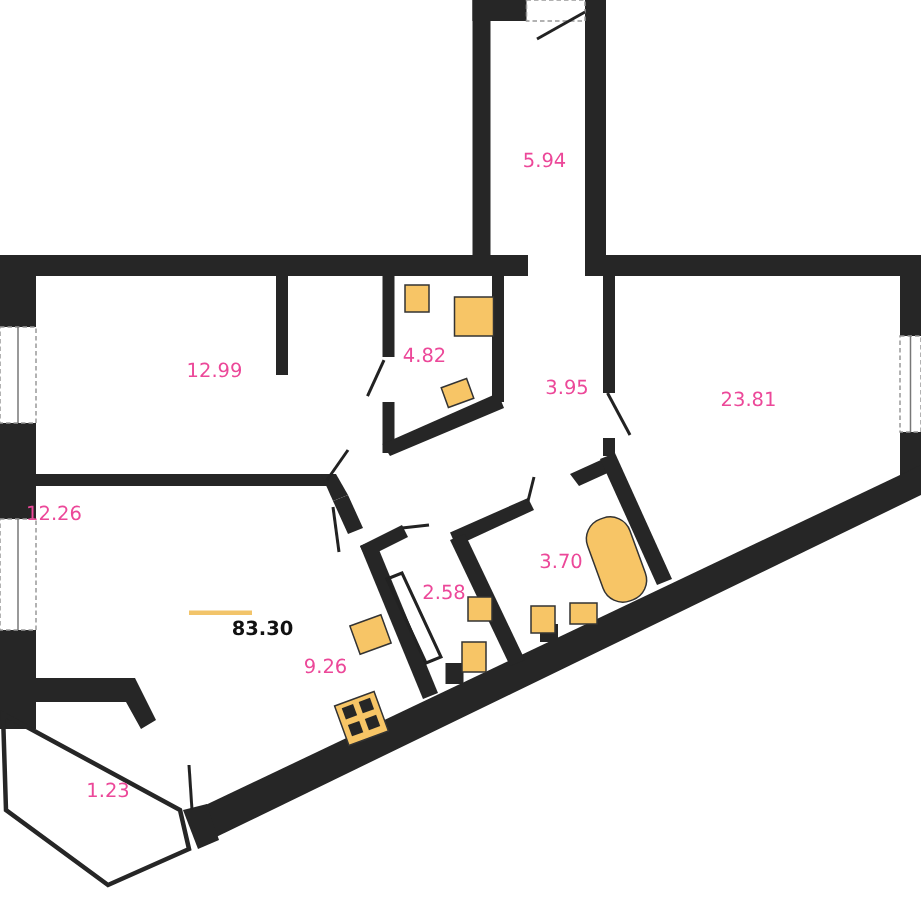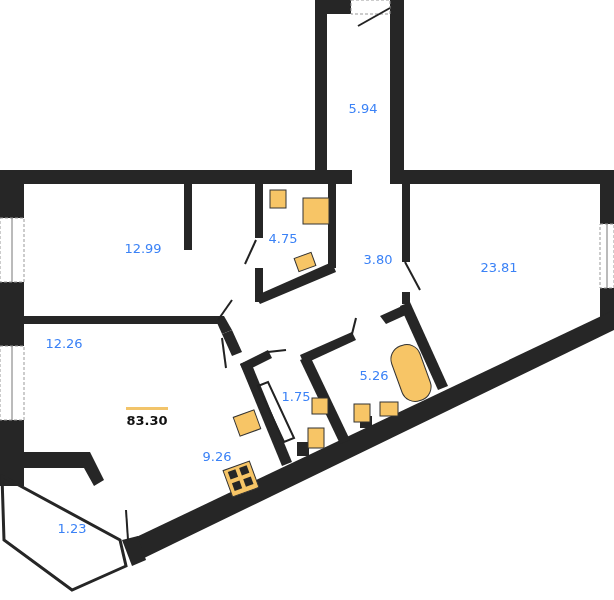--- a/index.html
+++ b/index.html
@@ -1,19 +1,19 @@
 <!DOCTYPE html>
 <html><head>
 <meta charset="utf-8">
 <style>
   html, body { margin: 0; padding: 0; background: #ffffff; }
   body { width: 614px; height: 600px; position: relative; overflow: hidden; font-family: "DejaVu Sans", sans-serif; }
   svg { position: absolute; left: 0; top: 0; }
-  .lbl { position: absolute; font-size: 13px; color: #3b82f6; white-space: nowrap; transform: translate(-50%, -50%); }
-  .total { position: absolute; font-size: 13px; font-weight: bold; color: #111; transform: translate(-50%, -50%); }
+  .lbl { position: absolute; font-size: 13px; color: #ec4899; white-space: nowrap; transform: translate(-50%, -50%); }
+  .total { position: absolute; font-size: 13px; font-weight: bold; color: #111; transform: translate(-50%, -50%); margin-left: 28px; }
   .total-bar { position: absolute; height: 3px; background: #f2c46a; }
 </style>
 </head>
 <body>
 
 <svg width="614" height="600" viewBox="0 0 614 600">
   <g fill="#262626">
 
     <rect x="0" y="170" width="352" height="14"></rect>
 
@@ -97,24 +97,24 @@
   </g>
   <g fill="#262626">
     <rect x="231" y="468" width="8" height="8" transform="rotate(-20 241 479)"></rect>
     <rect x="243" y="468" width="8" height="8" transform="rotate(-20 241 479)"></rect>
     <rect x="231" y="480" width="8" height="8" transform="rotate(-20 241 479)"></rect>
     <rect x="243" y="480" width="8" height="8" transform="rotate(-20 241 479)"></rect>
   </g>
 </svg>
 
 <div class="lbl" style="left:143px;top:248px">12.99</div>
-<div class="lbl" style="left:283px;top:238px">4.75</div>
+<div class="lbl" style="left:283px;top:238px">4.82</div>
 <div class="lbl" style="left:363px;top:108px">5.94</div>
-<div class="lbl" style="left:378px;top:259px">3.80</div>
+<div class="lbl" style="left:378px;top:259px">3.95</div>
 <div class="lbl" style="left:499px;top:267px">23.81</div>
-<div class="lbl" style="left:64px;top:343px">12.26</div>
-<div class="lbl" style="left:217px;top:456px">9.26</div>
-<div class="lbl" style="left:296px;top:396px">1.75</div>
-<div class="lbl" style="left:374px;top:375px">5.26</div>
+<div class="lbl" style="left:36px;top:343px">12.26</div>
+<div class="lbl" style="left:217px;top:445px">9.26</div>
+<div class="lbl" style="left:296px;top:396px">2.58</div>
+<div class="lbl" style="left:374px;top:375px">3.70</div>
 <div class="lbl" style="left:72px;top:528px">1.23</div>
 
 <div class="total-bar" style="left:126px;top:407px;width:42px"></div>
 <div class="total" style="left:147px;top:420px">83.30</div>
 
 </body></html>

